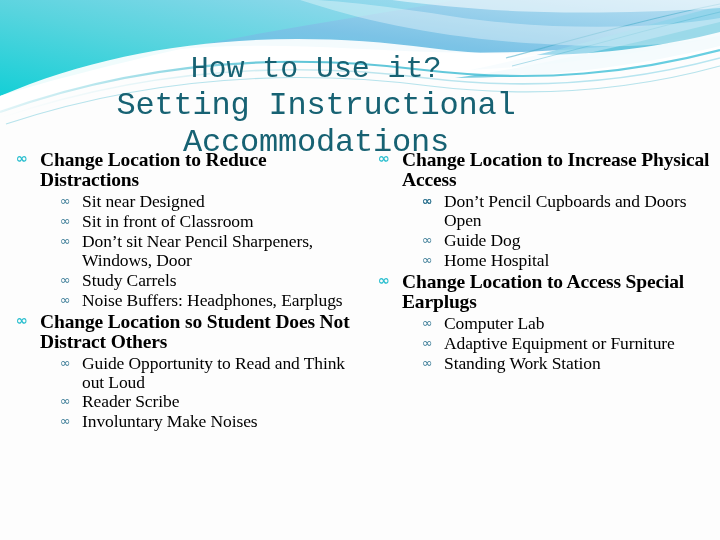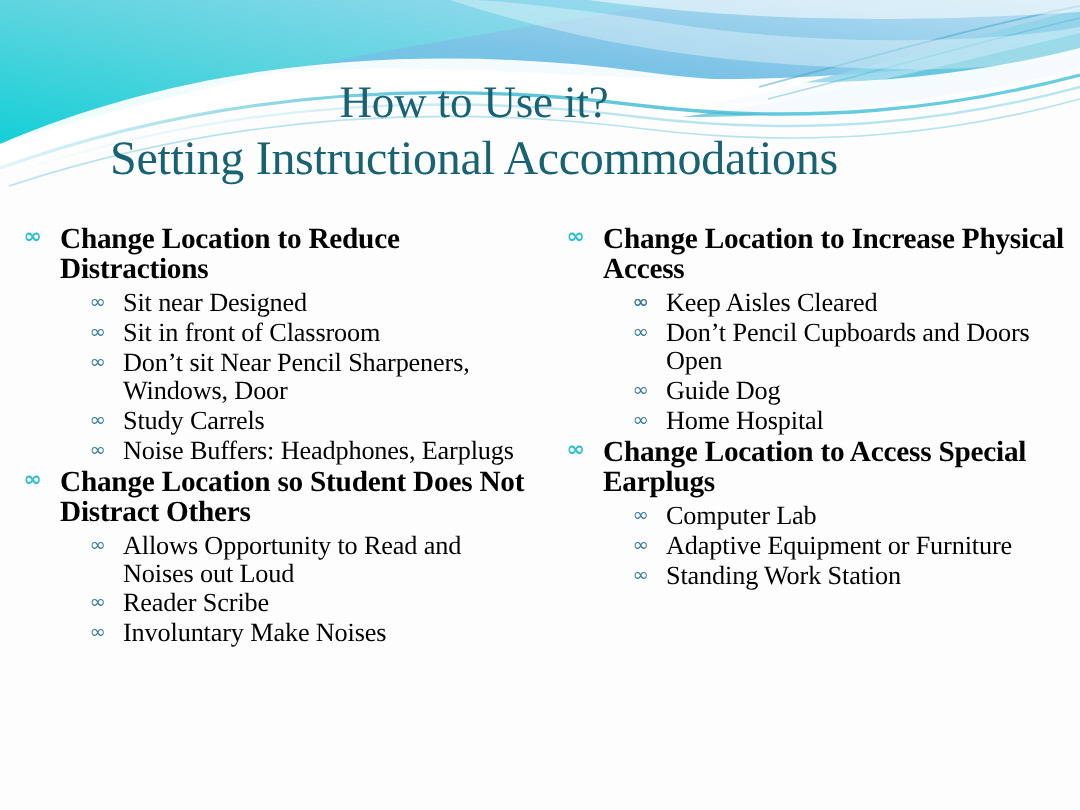--- a/index.html
+++ b/index.html
@@ -34,21 +34,21 @@
     height: 540px;
   }
   
   .title-block {
     position: absolute;
     left: 0;
     top: 52px;
     width: 632px;
     text-align: center;
     color: #176273;
-    font-family: Liberation Serif, serif;
+    font-family: Liberation Mono, monospace;
     line-height: 1.16;
   }
   .title-line-1 {
     display: block;
     font-size: 30px;
     letter-spacing: -0.1px;
   }
   .title-line-2 {
     display: block;
     font-size: 32px;
@@ -211,21 +211,21 @@
               </li>
             </ul>
           </li>
 
           <li class="item1">
             <span class="bullet">∞</span>
             <span class="item-text">Change Location so Student Does Not Distract Others</span>
             <ul class="lvl2">
               <li class="item2">
                 <span class="bullet">∞</span>
-                <span class="item-text">Allows Opportunity to Read and Noises out Loud</span>
+                <span class="item-text">Guide Opportunity to Read and Think out Loud</span>
               </li>
               <li class="item2">
                 <span class="bullet">∞</span>
                 <span class="item-text">Reader Scribe</span>
               </li>
               <li class="item2">
                 <span class="bullet">∞</span>
                 <span class="item-text">Involuntary Make Noises</span>
               </li>
             </ul>
@@ -239,21 +239,20 @@
 
           <li class="item1">
             <span class="bullet">∞</span>
             <span class="item-text">Change Location to Increase Physical Access</span>
             <ul class="lvl2">
               <li class="item2">
                 <span class="bullet">∞</span>
               </li>
               <li class="item2">
                 <span class="bullet">∞</span>
-                <span class="item-text">Keep Aisles Cleared</span>
               </li>
               <li class="item2">
                 <span class="bullet">∞</span>
                 <span class="item-text">Don’t Pencil Cupboards and Doors Open</span>
               </li>
               <li class="item2">
                 <span class="bullet">∞</span>
                 <span class="item-text">Guide Dog</span>
               </li>
               <li class="item2">

